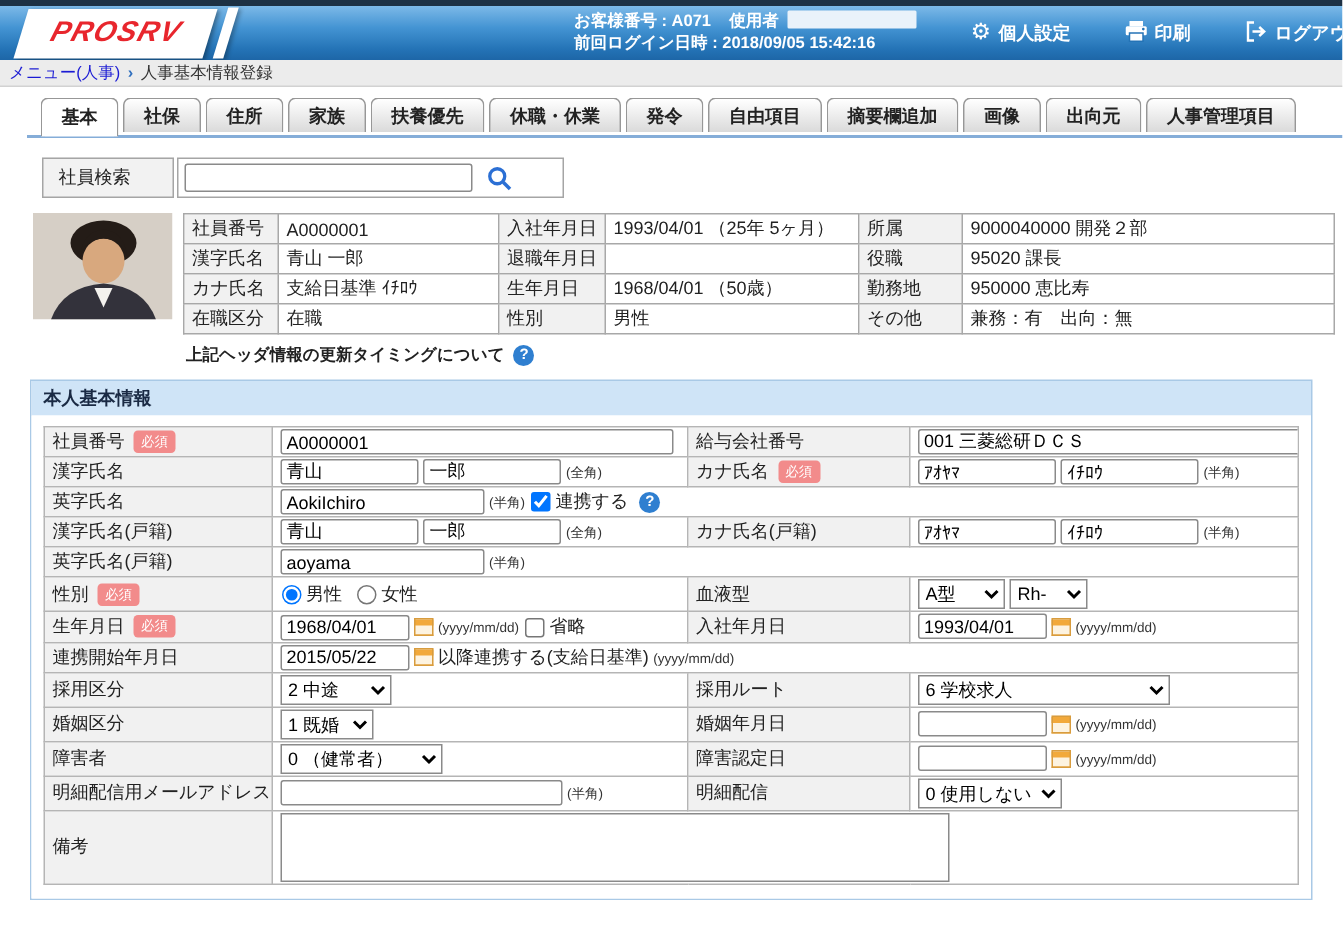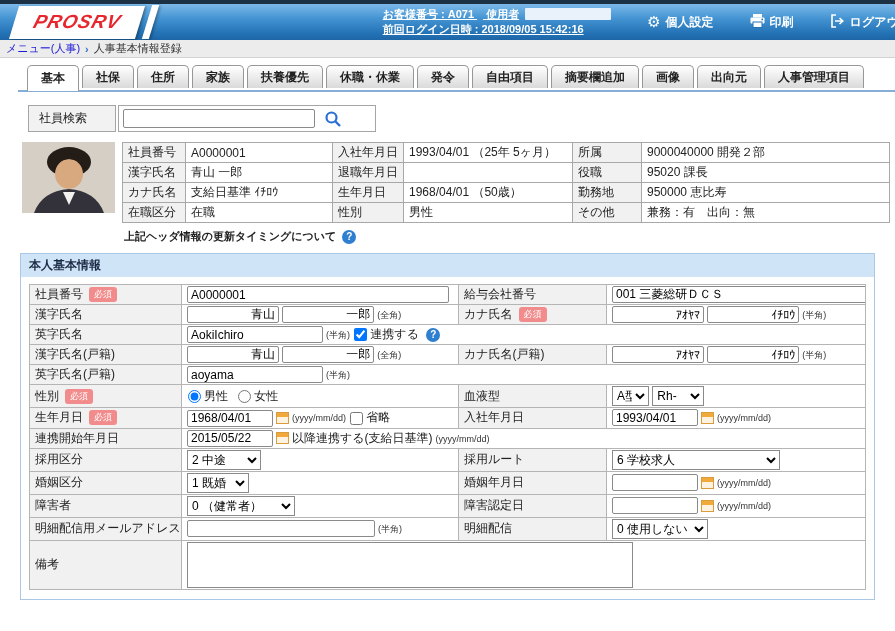--- a/index.html
+++ b/index.html
@@ -6,21 +6,21 @@
   html,body { width:895px; height:631px; overflow:hidden; background:#fff;
     font-family:"Liberation Sans","DejaVu Sans",sans-serif; font-size:12px; color:#222; }
 
   
   .topbar{ height:40px; background:linear-gradient(180deg,#7cb9e8 0%,#4494d3 40%,#2473b6 80%,#1d66a7 100%);
     border-top:4px solid #1d3144; display:flex; align-items:center; position:relative; overflow:hidden; }
   .logo-wrap{ display:flex; align-items:center; margin-left:14px; height:100%; }
   .logo-box{ background:#fff; transform:skewX(-17deg); padding:5px 20px 6px 20px; box-shadow:2px 1px 3px rgba(0,0,0,.35); }
   .logo-text{ color:#e8262d; font-weight:bold; font-style:italic; font-size:19px; letter-spacing:1px; }
   .logo-stripe{ width:7px; height:34px; background:#fff; transform:skewX(-17deg); margin-left:7px; box-shadow:2px 1px 3px rgba(0,0,0,.3); }
-  .header-info{ margin-left:auto; color:#fff; font-size:11px; font-weight:bold; line-height:15px; white-space:nowrap;text-decoration:underline; }
+  .header-info{ margin-left:auto; color:#fff; font-size:11px; font-weight:bold; line-height:15px; white-space:nowrap; }
   .redact{ display:inline-block; width:86px; height:12px; background:#e9f2fa; vertical-align:-2px; margin-left:6px; border-radius:1px; }
   .hbtn{ display:flex; align-items:center; gap:5px; color:#fff; font-size:12px; font-weight:bold;
     margin-left:36px; white-space:nowrap; cursor:pointer; }
   .hbtn:last-child{ margin-right:-16px; }
   .gear-glyph{ font-size:15px; line-height:14px; }
 
   
   .crumbbar{ height:18px; background:#ececec; border-bottom:1px solid #d2d2d2;
     display:flex; align-items:center; gap:5px; padding-left:6px; font-size:11px; }
   .crumb-link{ color:#1b1bd4; cursor:pointer; }
@@ -55,21 +55,21 @@
   
   .section{ margin:9px 20px 0 20px; border:1px solid #a9c9e6; }
   .section-title{ background:#cfe4f7; padding:3px 8px; font-size:12px; font-weight:bold; color:#1a2a44; }
   .form-wrap{ padding:7px 8px 9px 8px; background:#fff; }
   .form-table{ border-collapse:collapse; width:100%; table-layout:fixed; font-size:12px; }
   .form-table td{ border:1px solid #b5b5b5; padding:1px 5px; height:18px; overflow:hidden; white-space:nowrap; }
   .lbl{ background:#f1f1f1; }
   .req{ display:inline-block; background:#f28b8b; color:#fff; font-size:9px; padding:1px 5px;
     border-radius:3px; margin-left:6px; vertical-align:1px; }
   .ti{ height:17px; border:1px solid #8a8a8a; border-radius:2px; font:inherit; padding:0 3px; vertical-align:middle; background:#fff; }
-  .w-ro{ width:262px; } .w-name{ width:92px;text-align:right; } .w-date{ width:86px; } .w-eng{ width:136px; }
+  .w-ro{ width:262px; } .w-name{ width:92px; } .w-date{ width:86px; } .w-eng{ width:136px; }
   .w-mail{ width:188px; } .w-full{ width:648px; }
   .sel{ height:20px; border:1px solid #8a8a8a; font:inherit; vertical-align:middle; background:#fff; }
   .hint{ font-size:9px; color:#333; margin-left:3px; }
   .note{ font-size:12px; color:#222; margin-left:3px; }
   .cal{ display:inline-block; width:13px; height:12px; border:1px solid #d89c3e;
     background:linear-gradient(180deg,#f2a93b 0 4px,#fdf3e0 4px); vertical-align:middle; margin-left:3px; cursor:pointer; }
   .cb,.rb{ vertical-align:middle; margin:0 3px 0 1px; }
   .remarks-cell{ vertical-align:bottom; }
   .remarks-flex{ display:flex; align-items:flex-end; gap:4px; }
   .remarks-ta{ width:446px; height:46px; border:1px solid #8a8a8a; font:inherit; resize:none; }
@@ -256,21 +256,21 @@
       <tr>
         <td class="lbl">英字氏名(戸籍)</td>
         <td colspan="3"><input class="ti w-eng" value="aoyama" style=""><span class="hint">(半角)</span></td>
       </tr>
 
       <tr>
         <td class="lbl"><span>性別</span><span class="req">必須</span></td>
         <td><input type="radio" name="gender" class="rb" checked="" style=""><span>男性</span>
           <span class="gap6"></span><input type="radio" name="gender" class="rb" style=""><span>女性</span></td>
         <td class="lbl">血液型</td>
-        <td><select class="sel" style="width:37px"><option>A型</option></select>
+        <td><select class="sel" style="width:58px"><option>A型</option></select>
           <select class="sel" style="width:52px"><option>Rh-</option></select></td>
       </tr>
 
       <tr>
         <td class="lbl"><span>生年月日</span><span class="req">必須</span></td>
         <td><input class="ti w-date" value="1968/04/01" style=""><span class="cal"></span><span class="hint">(yyyy/mm/dd)</span>
           <input type="checkbox" class="cb" style=""><span>省略</span></td>
         <td class="lbl">入社年月日</td>
         <td><input class="ti w-date" value="1993/04/01" style=""><span class="cal"></span><span class="hint">(yyyy/mm/dd)</span></td>
       </tr>

